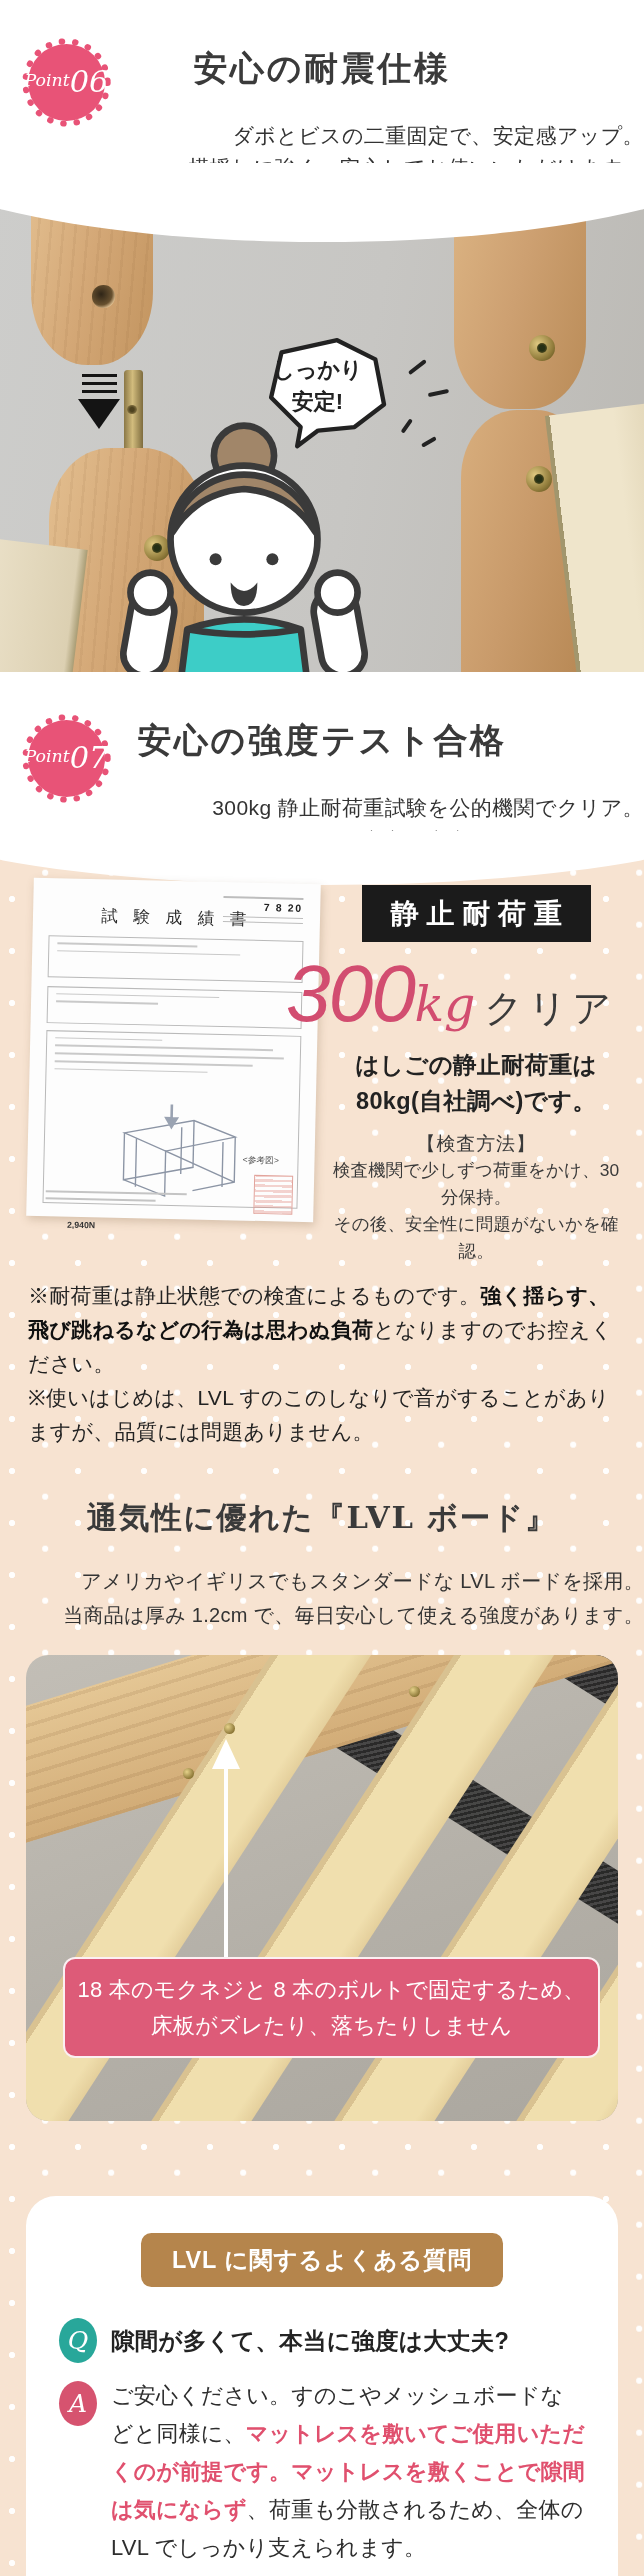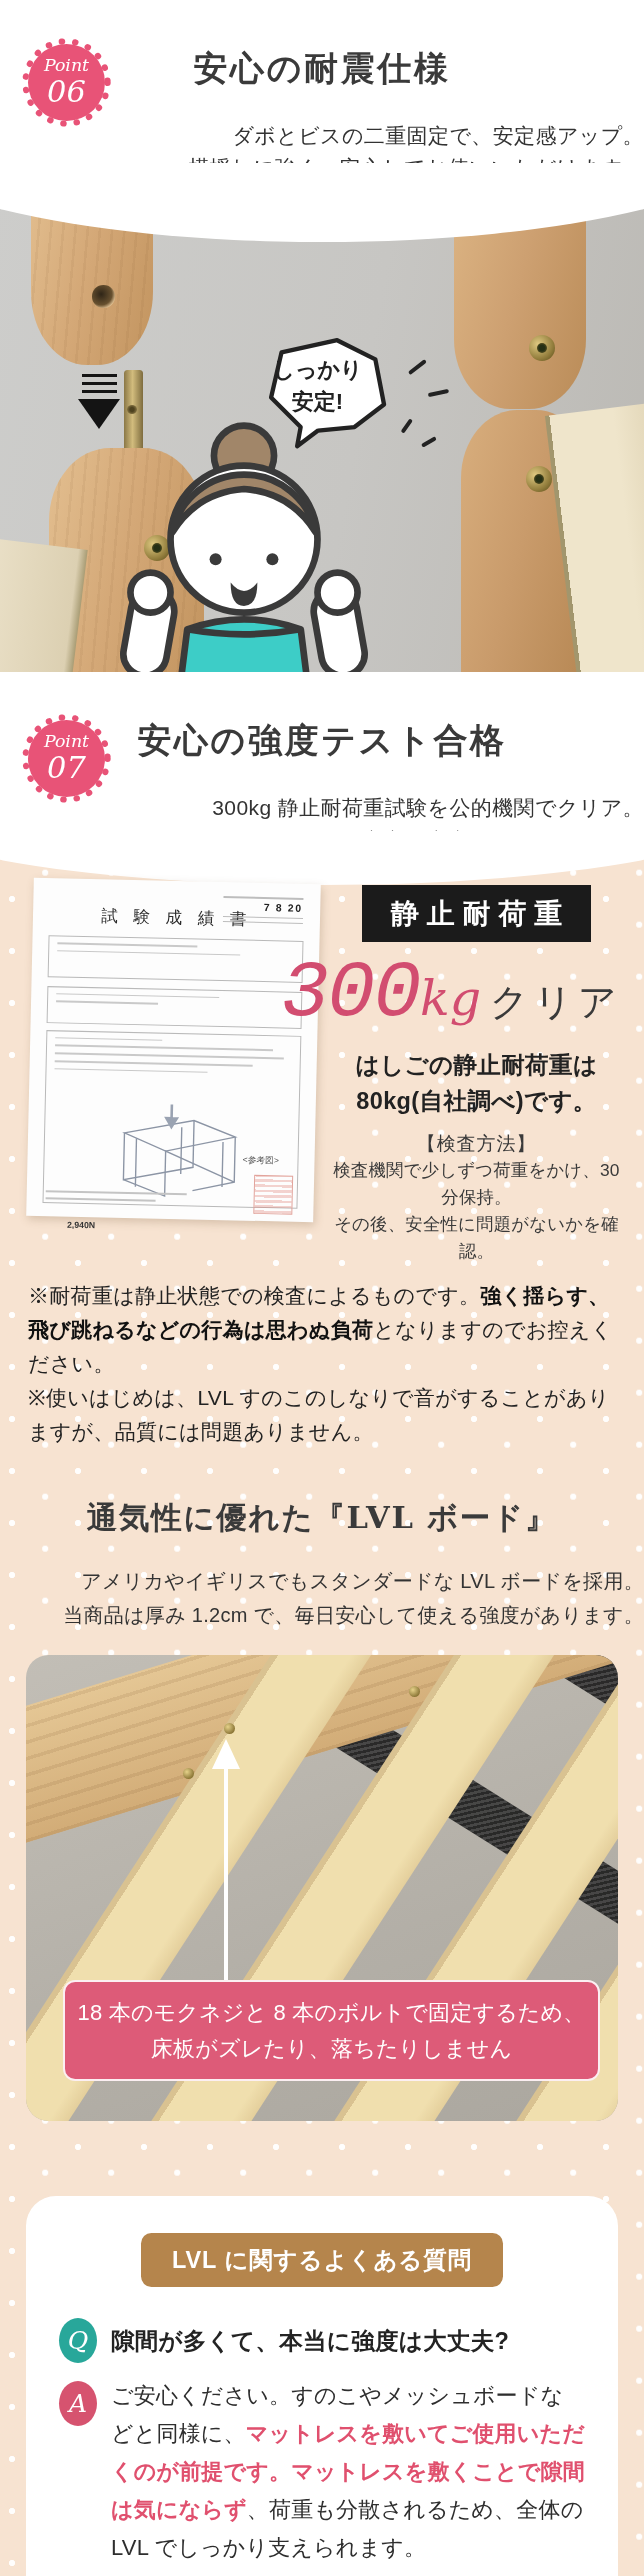--- a/index.html
+++ b/index.html
@@ -5,21 +5,21 @@
   html,body{margin:0;padding:0;background:#fff;}
   .page{position:relative;width:644px;height:2576px;margin:0 auto;overflow:hidden;
         font-family:"Liberation Sans",sans-serif;color:#333;}
 
   
   .serif{font-family:"DejaVu Serif","Liberation Serif",serif;}
 
   
   .point-badge{position:absolute;left:21px;top:8.7px;width:91px;height:91px;}
   .point-badge svg{position:absolute;inset:0;}
-  .point-badge .pb-txt{position:absolute;inset:0;display:flex;flex-direction:column;
+  .point-badge .pb-txt{position:absolute;inset:0;display:flex;
     align-items:center;justify-content:center;color:#fff;
     font-family:"DejaVu Serif","Liberation Serif",serif;font-style:italic;line-height:1;}
   .pb-label{font-size:17.4px;margin-bottom:2.6px;}
   .pb-num{font-size:30.5px;}
 
   
   .sec-white{position:relative;background:#fff;}
   .sec1{height:135px;}
   .sec3{height:131px;}
   .sec1 .point-badge{top:8.7px;}
@@ -102,21 +102,21 @@
     background:repeating-linear-gradient(0deg,rgba(224,130,120,.35) 0 2.6px,transparent 2.6px 5.2px);}
   .cert-sign{position:absolute;left:19px;bottom:12.2px;width:157px;}
   .cert-sign .cl{height:1.7px;background:#c4c4c4;margin:5.2px 0;}
 
   
   .strength-col{flex:1;position:relative;text-align:center;padding-top:3.5px;}
   .static-badge{display:inline-block;background:#1b1b1b;color:#fff;font-size:28px;font-weight:700;
     letter-spacing:7.8px;padding:9.6px 21px 9.6px 29px;}
   .big-row{display:flex;align-items:baseline;justify-content:center;white-space:nowrap;
     margin:12.2px 0 0 -50px;}
-  .big-300{font-family:Liberation Mono, monospace;font-style:italic;font-size:80px;
+  .big-300{font-family:Liberation Sans, sans-serif;font-style:italic;font-size:80px;
     color:#d24d70;letter-spacing:-1.7px;line-height:1;}
   .big-kg{font-family:"DejaVu Serif","Liberation Serif",serif;font-style:italic;font-size:49px;
     color:#d24d70;line-height:1;}
   .big-clear{font-family:"DejaVu Serif","Liberation Serif",serif;font-size:38px;color:#3a3a3a;
     letter-spacing:5.2px;margin-left:8.7px;line-height:1;}
   .ladder{font-size:23.5px;font-weight:700;color:#222;line-height:1.5;margin-top:14px;letter-spacing:0.4px;}
   .method{margin-top:12.2px;color:#3a3a3a;}
   .method-title{font-size:19px;letter-spacing:0.9px;}
   .method-line{font-size:17.4px;line-height:1.55;letter-spacing:0.2px;}
 
@@ -142,21 +142,21 @@
   .rail:after{content:"";position:absolute;inset:0;
     background:repeating-linear-gradient(0deg,rgba(120,80,40,.12) 0 3.5px,transparent 3.5px 15.7px);}
   .slat{position:absolute;width:84px;height:827px;top:-104px;transform:rotate(33deg);
     background:linear-gradient(90deg,#d9c291 0 6.1px,#f0dfae 6.1px 80%,#e4cf9c);}
   .screw{position:absolute;width:11.3px;height:11.3px;border-radius:50%;
     background:radial-gradient(circle at 35% 35%,#e6d28a,#8d7838 70%);}
   .up-arrow{position:absolute;left:186px;top:84px;z-index:3;}
   .ua-head{width:0;height:0;border-left:14px solid transparent;border-right:14px solid transparent;
     border-bottom:30px solid #fff;}
   .ua-line{width:3.5px;height:216px;background:#fff;margin:0 auto;}
-  .photo-note{position:absolute;left:37px;bottom:40px;width:519px;background:#dd5b78;
+  .photo-note{position:absolute;left:37px;bottom:63px;width:519px;background:#dd5b78;
     border:2.6px solid rgba(255,255,255,.9);border-radius:12.2px;padding:13px 7px;z-index:4;
     color:#fff;font-size:22px;line-height:1.6;text-align:center;letter-spacing:0.2px;}
   .photo-note span{display:block;}
 
   
   .faq{position:relative;width:592px;min-height:557px;margin:75px auto 0;background:#fff;
     border-radius:30px;padding:37px 33px 40px;box-sizing:border-box;}
   .faq-badge{display:block;width:fit-content;margin:0 auto;background:#b5854c;color:#fff;
     font-size:23.5px;font-weight:700;letter-spacing:0.9px;padding:11.3px 31px;border-radius:10.4px;}
   .qa-row{display:flex;gap:14px;margin-top:31px;align-items:center;}

